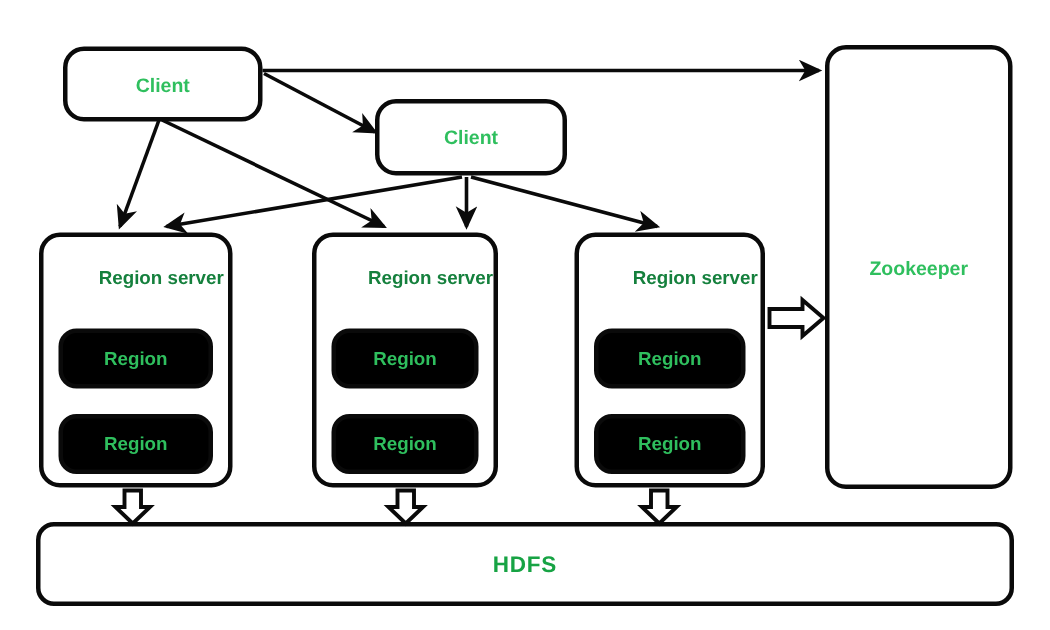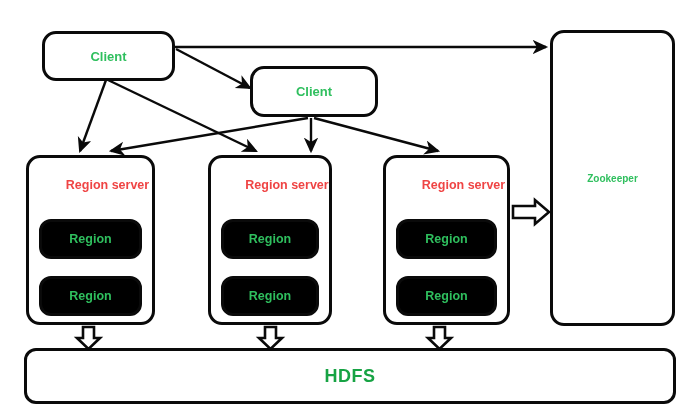--- a/index.html
+++ b/index.html
@@ -33,41 +33,41 @@
   #client-node {
     left: 42px; top: 31px; width: 133px; height: 50px;
     font-size: 13px;
   }
   #hmaster-node {
     left: 250px; top: 66px; width: 128px; height: 51px;
     font-size: 13px;
   }
   #zookeeper-node {
     left: 550px; top: 30px; width: 125px; height: 296px;
-    font-size: 10px;
+    font-size: 13px;
   }
 
   
   .region-server {
     position: absolute;
     box-sizing: border-box;
     border: 3px solid #0a0a0a;
     border-radius: 14px;
     background: #ffffff;
     z-index: 3;
   }
   #rs-1 { left: 26px;  top: 155px; width: 129px; height: 170px; }
   #rs-2 { left: 208px; top: 155px; width: 124px; height: 170px; }
   #rs-3 { left: 383px; top: 155px; width: 127px; height: 170px; }
 
   .rs-title {
     position: absolute;
     top: 20px; left: 0; right: 0;
     text-align: center;
-    color: #ef4444;
+    color: #15803d;
     font-size: 12.5px;
     font-weight: bold;
     padding-left: 34px;
   }
   .region-box {
     position: absolute;
     left: 10px; right: 10px;
     height: 40px;
     box-sizing: border-box;
     border: 3px solid #0a0a0a;
@@ -80,21 +80,21 @@
     font-size: 12.5px;
     font-weight: bold;
   }
   .region-box.r1 { top: 61px; }
   .region-box.r2 { top: 118px; }
 
   
   #hdfs-node {
     left: 24px; top: 348px; width: 652px; height: 56px;
     border-radius: 12px;
-    font-size: 18px;
+    font-size: 15px;
     color: #17a344;
     letter-spacing: 0.5px;
   }
 
   
   #arrow-layer {
     position: absolute;
     left: 0; top: 0;
     width: 700px; height: 420px;
     z-index: 2;

